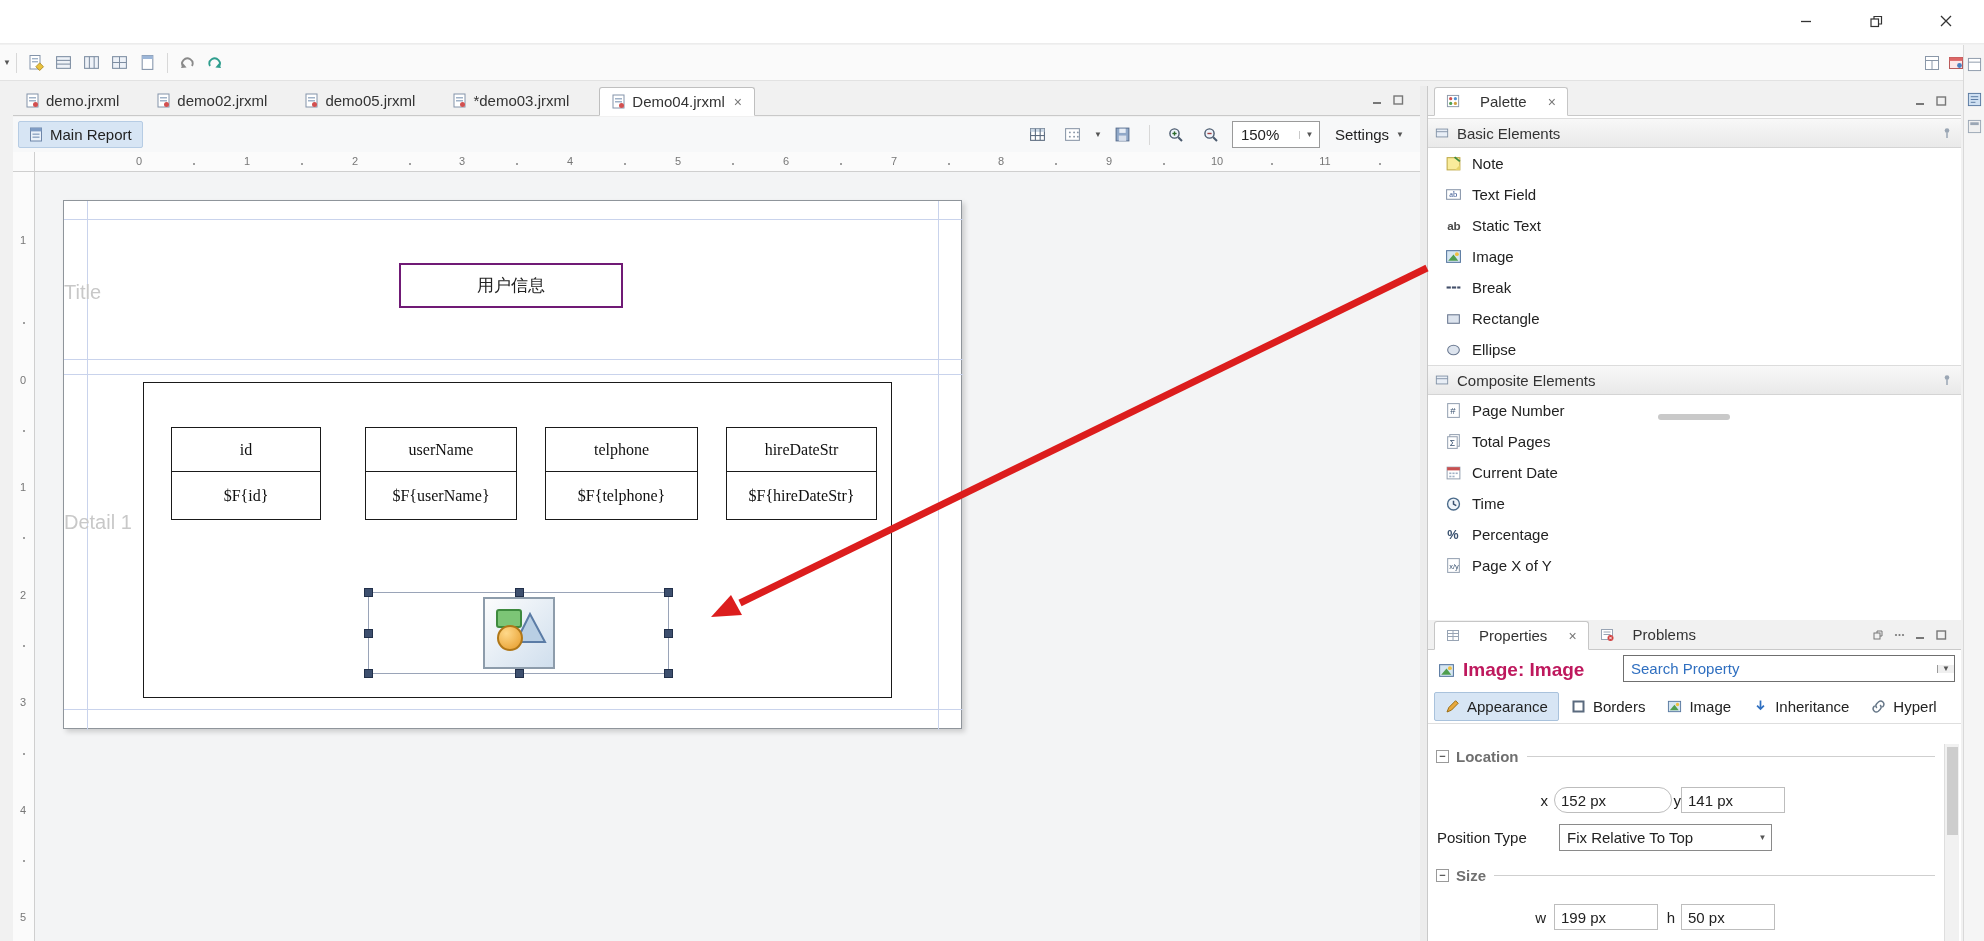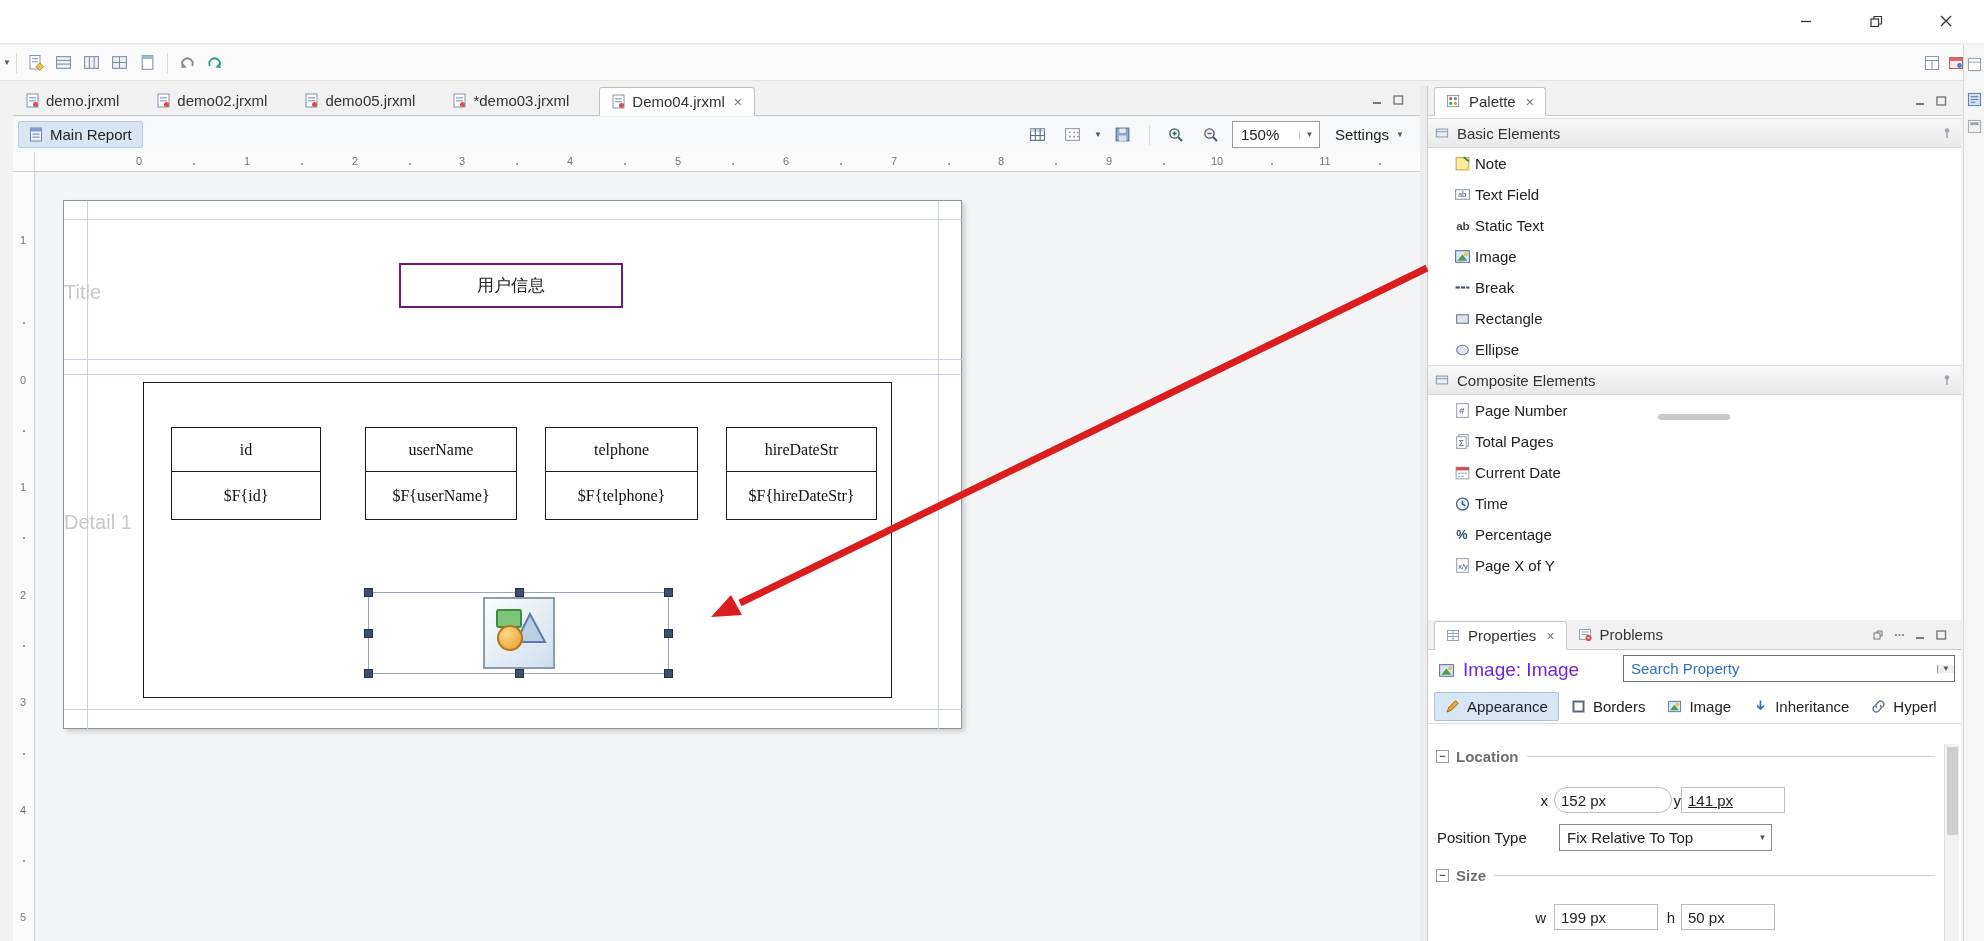--- a/index.html
+++ b/index.html
@@ -49,27 +49,27 @@
 .detailframe{position:absolute;left:79px;top:181px;width:749px;height:316px;border:1px solid #1a1a1a;z-index:1}
 .ftable{position:absolute;top:226px;border:1px solid #1a1a1a;font-size:16px;color:#111;text-align:center;z-index:2}
 .fhead{height:44px;border-bottom:1px solid #1a1a1a;display:flex;align-items:center;justify-content:center}
 .fval{height:47px;display:flex;align-items:center;justify-content:center}
 .imgel{position:absolute;left:304px;top:391px;width:301px;height:82px;border:1px solid #9aa4b8;display:flex;align-items:center;justify-content:center;z-index:3}
 .handle{position:absolute;width:9px;height:9px;background:var(--handle,#3d4f6e);border:1px solid #22304a}
 
 .sash{position:absolute;left:1420px;top:86px;width:7px;height:855px;background:#ececec}
 .view{position:absolute;background:#fff;border-left:1px solid #c9c9c9}
 .vtabbar{position:absolute;left:0;top:0;right:0;height:30px;background:#f1f1f1;border-bottom:1px solid #c9c9c9;display:flex;align-items:flex-end;padding-left:6px}
-.vtab{display:flex;align-items:center;gap:8px;height:29px;padding:0 11px;font-size:15px;color:#333;white-space:nowrap}
+.vtab{display:flex;align-items:center;gap:19px;height:29px;padding:0 11px;font-size:15px;color:#333;white-space:nowrap}
 .vtab.active{background:#fff;border:1px solid #c6c6c6;border-bottom:1px solid #fff;border-radius:3px 3px 0 0;margin-bottom:-1px}
 .drawer{display:flex;align-items:center;gap:8px;height:30px;padding:0 7px;background:linear-gradient(#f8f8f8,#e9e9e9);border-top:1px solid #dcdcdc;border-bottom:1px solid #d4d4d4;font-size:15px;color:#333}
-.pal-item{display:flex;align-items:center;gap:4px;height:31px;padding-left:26px;font-size:15px;color:#222;background:#fff}
+.pal-item{display:flex;align-items:center;gap:10px;height:31px;padding-left:17px;font-size:15px;color:#222;background:#fff}
 .hthumb{position:absolute;background:#c9c9c9;border-radius:3px}
 .ptitle{position:absolute;left:0;top:30px;right:0;height:40px;background:#fff;display:flex;align-items:center;gap:8px;padding-left:10px}
-.ptitle .txt{font-size:19px;font-weight:normal;color:#6d28d9}
+.ptitle .txt{font-size:19px;font-weight:bold;color:#be185d}
 .searchcombo{position:absolute;left:195px;top:35px;width:332px;height:27px;background:#fff;border:1px solid #6f6f6f;display:flex;align-items:center}
 .searchcombo .val{flex:1;padding-left:7px;font-size:15px;color:var(--search-blue,#2f6fc0)}
 .searchcombo .car{width:17px;text-align:center;border-left:1px solid #9a9a9a;background:#efefef}
 .cattabs{position:absolute;left:0;top:70px;right:0;height:34px;display:flex;align-items:center;gap:2px;padding-left:6px;border-bottom:1px solid #dedede;overflow:hidden}
 .cattab{display:flex;align-items:center;gap:7px;height:29px;padding:0 10px;font-size:15px;color:#222;white-space:nowrap}
 .cattab.sel{background:var(--tab-selected-bg,#d7e5f4);border:1px solid #a9c2dc;border-radius:2px}
 .sec-head{position:absolute;display:flex;align-items:center;font-size:15px;font-weight:bold;color:#6f6f6f}
 .sec-rule{flex:1;border-top:1px solid #cfcfcf;margin-left:8px}
 .collapse-box{width:13px;height:13px;border:1px solid #9a9a9a;background:#fff;color:#555;font-size:11px;line-height:11px;text-align:center;margin-right:7px}
 .plabel{position:absolute;font-size:15px;color:#222}
@@ -648,21 +648,21 @@
     </div>
 
     <div class="sec-head" style="left:8px;top:128px;right:26px">
       <span class="collapse-box">−</span>
       <span>Location</span>
       <span class="sec-rule"></span>
     </div>
     <span class="plabel" style="left:106px;top:172px;width:14px;text-align:right">x</span>
     <input class="pinput" style="left: 126px; top: 167px; width: 118px; border-radius: 13px;" value="152 px">
     <span class="plabel" style="left:239px;top:172px;width:14px;text-align:right">y</span>
-    <input class="pinput" style="left: 253px; top: 167px; width: 104px; text-decoration: underline;" value="141 px">
+    <input class="pinput" style="left: 253px; top: 167px; width: 104px;" value="141 px">
     <span class="plabel" style="left:9px;top:209px">Position Type</span>
     <div class="ddcombo" style="left:131px;top:204px;width:213px">
       <span class="val">Fix Relative To Top</span>
       <span class="car caret">▼</span>
     </div>
 
     <div class="sec-head" style="left:8px;top:247px;right:26px">
       <span class="collapse-box">−</span>
       <span>Size</span>
       <span class="sec-rule"></span>

